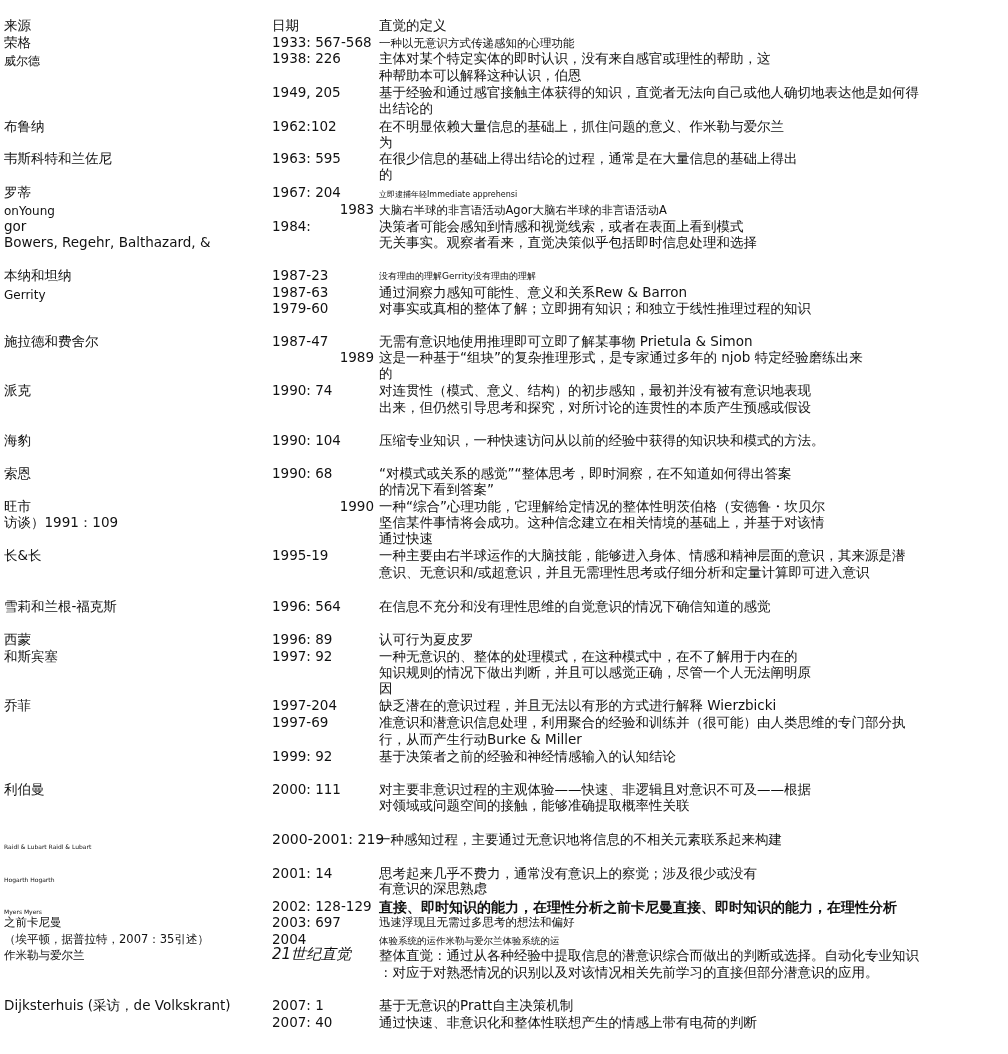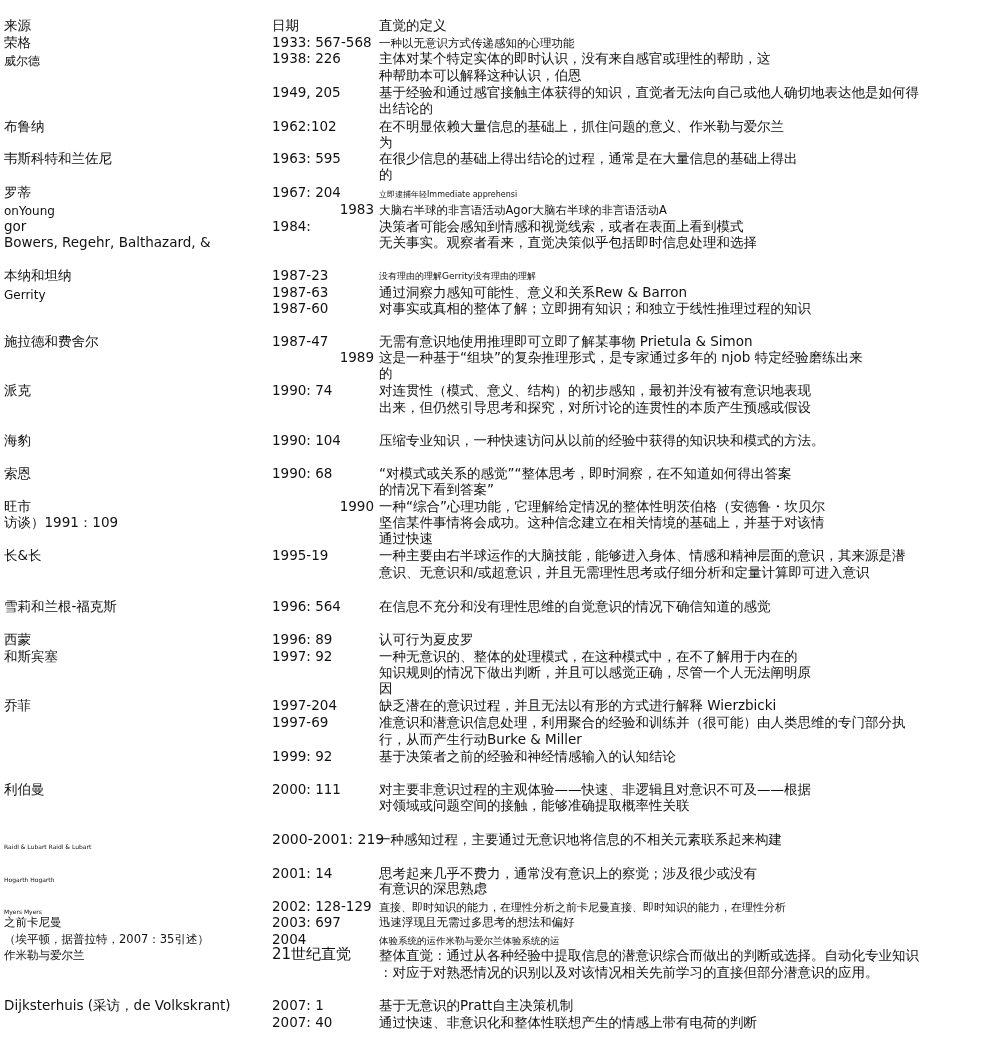--- a/index.html
+++ b/index.html
@@ -6,21 +6,21 @@
     body {
       width: 1008px; height: 1054px; position: relative; overflow: hidden;
       font-family: "DejaVu Sans", "Liberation Sans", sans-serif;
       color: #111111;
     }
     .t { position: absolute; white-space: nowrap; line-height: 17px; font-size: 13.5px; }
     .s { font-size: 13.5px; }
     .xs { font-size: 12px; }
     .xxs { font-size: 6px; }
     .sm { font-size: 11.5px; }
-    .lg { font-size: 15px; }
+    .lg { font-size: 15px; font-style: italic; }
     .src { left: 4px; }
     .dt { left: 272px; }
     .df { left: 379px; }
   </style>
 </head>
 <body>
 
 <div class="t s src" style="top:17px">来源</div>
 <div class="t s dt" style="top:17px">日期</div>
 <div class="t s df" style="top:17px">直觉的定义</div>
@@ -64,21 +64,21 @@
 <div class="t s df" style="top:234px">无关事实。观察者看来，直觉决策似乎包括即时信息处理和选择</div>
 
 <div class="t s src" style="top:267px">本纳和坦纳</div>
 <div class="t s dt" style="top:267px">1987-23</div>
 <div class="t df" style="top:268px; font-size:9px;">没有理由的理解Gerrity没有理由的理解</div>
 
 <div class="t xs src" style="top:287px">Gerrity</div>
 <div class="t s dt" style="top:284px">1987-63</div>
 <div class="t s df" style="top:284px">通过洞察力感知可能性、意义和关系Rew &amp; Barron</div>
 
-<div class="t s dt" style="top:300px">1987-60</div>
+<div class="t s dt" style="top:300px">1979-60</div>
 <div class="t s df" style="top:300px">对事实或真相的整体了解；立即拥有知识；和独立于线性推理过程的知识</div>
 
 <div class="t s src" style="top:333px">施拉德和费舍尔</div>
 <div class="t s dt" style="top:333px">1987-47</div>
 <div class="t s df" style="top:333px">无需有意识地使用推理即可立即了解某事物 Prietula &amp; Simon</div>
 
 <div class="t s" style="top:349px; left:336px; width:38px; text-align:right;">1989</div>
 <div class="t s df" style="top:349px">这是一种基于“组块”的复杂推理形式，是专家通过多年的 njob 特定经验磨练出来</div>
 <div class="t s df" style="top:365px">的</div>
 
@@ -142,21 +142,21 @@
 <div class="t" style="top:831px; left:272px; font-size:14px;">2000-2001: 219</div>
 <div class="t s" style="top:831px; left:377px;">一种感知过程，主要通过无意识地将信息的不相关元素联系起来构建</div>
 
 <div class="t xxs src" style="top:871px">Hogarth Hogarth</div>
 <div class="t s dt" style="top:865px">2001: 14</div>
 <div class="t s df" style="top:865px">思考起来几乎不费力，通常没有意识上的察觉；涉及很少或没有</div>
 <div class="t s df" style="top:880px">有意识的深思熟虑</div>
 
 <div class="t xxs src" style="top:903px">Myers Myers</div>
 <div class="t s dt" style="top:898px">2002: 128-129</div>
-<div class="t df" style="top:899px; font-size:11px;">直接、即时知识的能力，在理性分析之前卡尼曼直接、即时知识的能力，在理性分析</div>
+<div class="t df" style="top:899px; font-size:14px;font-weight:bold;">直接、即时知识的能力，在理性分析之前卡尼曼直接、即时知识的能力，在理性分析</div>
 
 <div class="t sm src" style="top:914px">之前卡尼曼</div>
 <div class="t s dt" style="top:914px">2003: 697</div>
 <div class="t sm df" style="top:914px">迅速浮现且无需过多思考的想法和偏好</div>
 
 <div class="t sm src" style="top:931px">（埃平顿，据普拉特，2007：35引述）</div>
 <div class="t s dt" style="top:931px">2004</div>
 <div class="t df" style="top:932px; font-size:9.5px;">体验系统的运作米勒与爱尔兰体验系统的运</div>
 
 <div class="t sm src" style="top:947px">作米勒与爱尔兰</div>

